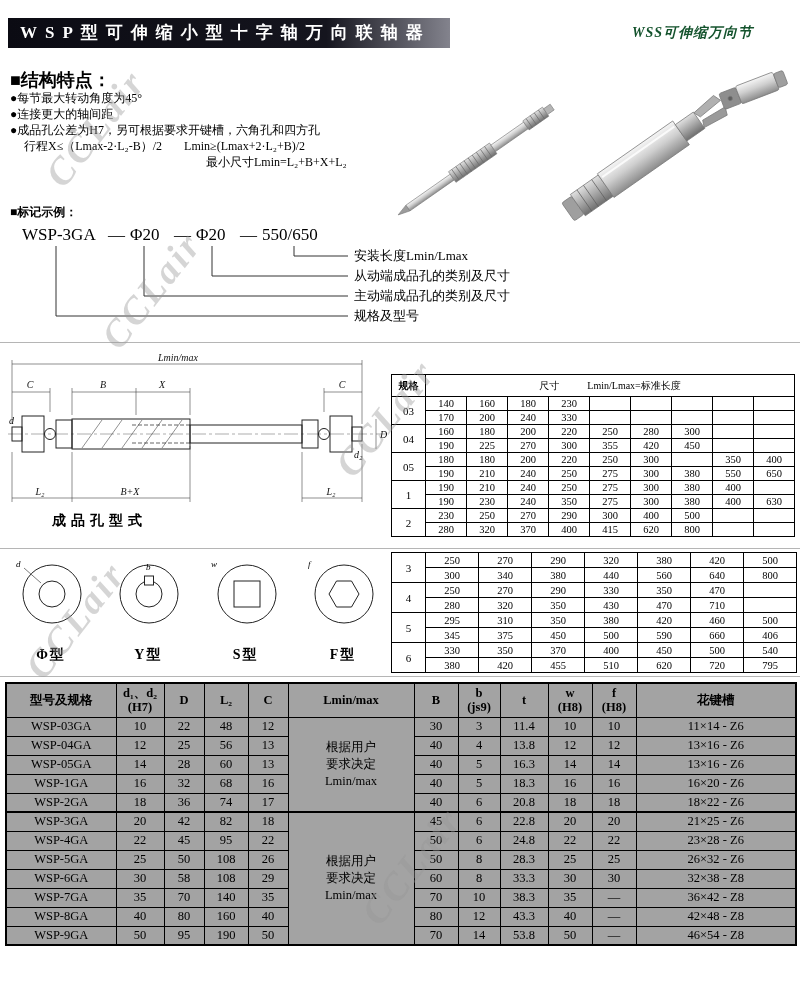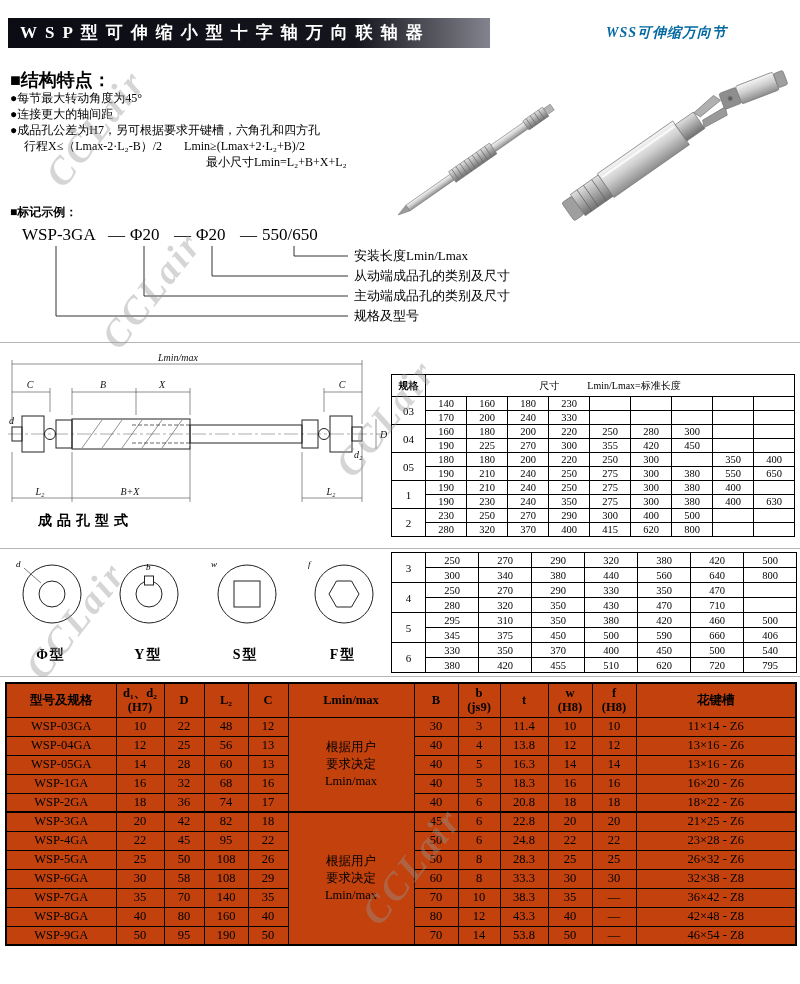--- a/index.html
+++ b/index.html
@@ -3,59 +3,59 @@
 <meta charset="utf-8">
 <style>
   * { margin:0; padding:0; box-sizing:border-box; }
   html,body { width:800px; height:984px; }
   body { background:#fff; font-family:"Liberation Serif", serif; color:#000; }
   .sheet { position:relative; width:800px; height:984px; overflow:hidden; background:#fff; }
 
   .watermark { position:absolute; font:italic bold 38px "Liberation Serif", serif; color:rgba(150,150,150,.40);
                letter-spacing:3px; transform:rotate(-52deg); transform-origin:0 0; pointer-events:none; z-index:40; }
 
-  .title-bar { position:absolute; left:8px; top:18px; width:482px; height:30px;
+  .title-bar { position:absolute; left:8px; top:18px; width:442px; height:30px;
                background:linear-gradient(90deg,#0b0b13 0%,#15151e 72%,#83838d 100%);
                color:#fff; font-weight:bold; font-size:17px; line-height:30px; letter-spacing:8px; padding-left:12px; }
-  .brand-label { position:absolute; left:606px; top:24px; color:#0369a1; font:bold italic 14px "Liberation Serif", serif; letter-spacing:1px; }
+  .brand-label { position:absolute; left:632px; top:24px; color:#14532d; font:bold italic 14px "Liberation Serif", serif; letter-spacing:1px; }
 
   .product-svg { position:absolute; left:390px; top:50px; }
 
   .features { position:absolute; left:10px; top:72px; width:400px; font-size:12px; line-height:16px; }
   .features .heading { font-weight:bold; font-size:18px; margin-bottom:2px; }
   .formula-line { padding-left:14px; }
   .formula-line .f2 { margin-left:22px; }
   .formula-min { padding-left:196px; }
 
   .marking-heading { position:absolute; left:10px; top:204px; font-weight:bold; font-size:12px; }
   .marking-svg { position:absolute; left:16px; top:222px; }
 
   .rule { position:absolute; left:0; width:800px; border-top:1px solid #b5b5b5; }
   .rule1 { top:342px; } .rule2 { top:548px; } .rule3 { top:676px; }
 
   .drawing-svg { position:absolute; left:6px; top:352px; }
-  .drawing-caption { position:absolute; left:38px; top:512px; font:bold 14px "Liberation Serif", serif; letter-spacing:5px; }
+  .drawing-caption { position:absolute; left:52px; top:512px; font:bold 14px "Liberation Serif", serif; letter-spacing:5px; }
 
   .size-table { position:absolute; border-collapse:collapse; table-layout:fixed; text-align:center;
                 font-size:10.5px; background:#fff; }
   .size-table td, .size-table th { border:1px solid #000; padding:0; }
   #size-table-1 { left:391px; top:374px; width:403px; }
   #size-table-1 td { height:14px; }
   #size-table-1 th { height:22px; font-size:10px; }
   #size-table-2 { left:391px; top:552px; width:405px; }
   #size-table-2 td { height:15px; }
   .hdr-flex { display:flex; justify-content:center; gap:28px; font-weight:normal; }
   .spec-col { font-size:11px; }
 
   .holes { position:absolute; left:8px; top:556px; width:378px; display:flex; justify-content:space-between; }
   .hole-fig { text-align:center; }
   .hole-label { font:bold 14px "Liberation Serif", serif; margin-top:12px; letter-spacing:2px; }
 
   .main-table { position:absolute; left:5px; top:682px; width:790px; border:2px solid #000;
-                border-collapse:collapse; table-layout:fixed; text-align:center; font-size:12.5px; background:#c2410c; }
+                border-collapse:collapse; table-layout:fixed; text-align:center; font-size:12.5px; background:#a3a3a3; }
   .main-table th, .main-table td { border:1px solid #000; padding:0 2px; }
   .main-table thead th { height:34px; font-weight:bold; font-size:12.5px; line-height:14px; }
   .main-table tbody td { height:19px; }
   .main-table tr.group-start td { border-top:2px solid #000; }
   .note-cell { white-space:pre-line; font-size:12.5px; line-height:17px; }
 </style>
 </head>
 <body>
 
 <div class="sheet">

